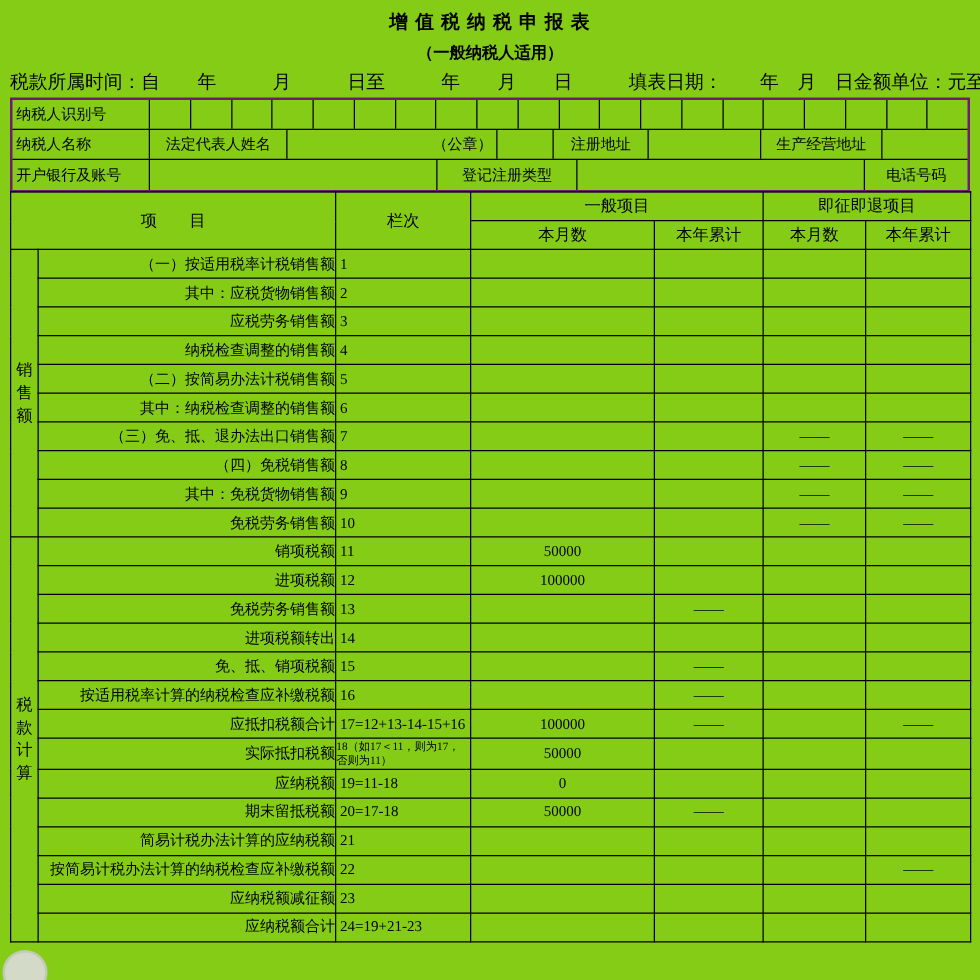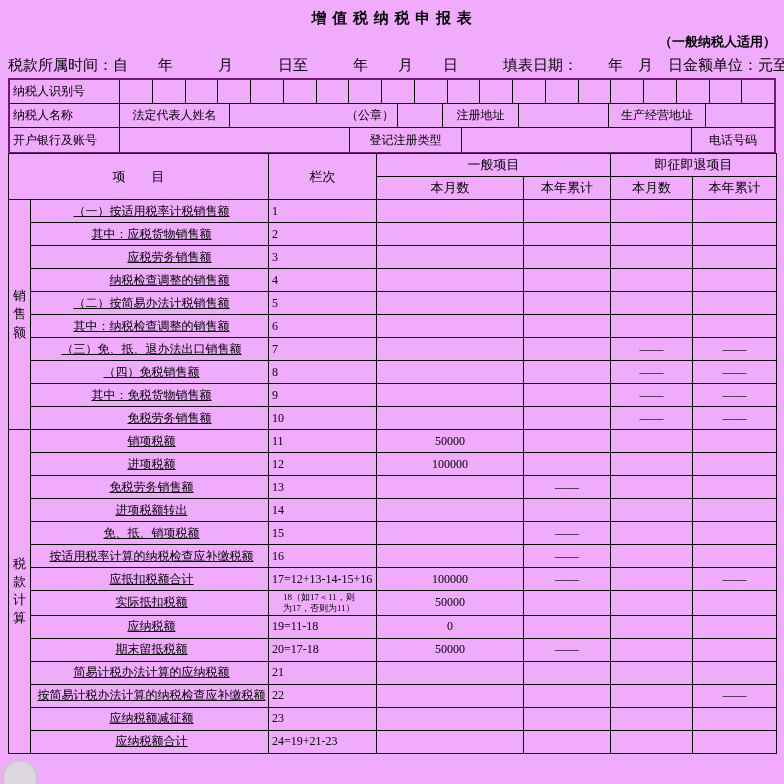--- a/index.html
+++ b/index.html
@@ -1,22 +1,22 @@
 <!DOCTYPE html>
 <html><head>
 <meta charset="utf-8">
 <style>
   * { margin:0; padding:0; box-sizing:border-box; }
   html, body { background:#fff; }
   body { width:784px; height:784px; overflow:hidden; color:#000;
          font-family:"Liberation Serif","DejaVu Serif",serif; }
-  .page { position:relative; width:784px; height:784px; padding:8px 8px 0 8px; overflow:hidden; background:#f0abfc; }
+  .page { position:relative; width:784px; height:784px; padding:8px 8px 0 8px; overflow:hidden; background:#84cc16; }
 
   .title { text-align:center; font-weight:bold; font-size:15px; line-height:20px; letter-spacing:1px; }
-  .subtitle { text-align:right; font-weight:bold; font-size:13px; margin-top:5px; }
+  .subtitle { text-align:center; font-weight:bold; font-size:13px; margin-top:5px; }
   .instructions { font-size:13px; line-height:17px; margin-top:7px; }
   .period-line { display:flex; justify-content:space-between; align-items:flex-end;
                  font-size:15px; margin-top:5px; white-space:pre; }
 
   .info-grid { border:2px solid #701a75; margin-top:3px; }
   .irow { display:flex; height:24px; border-bottom:1px solid #000; }
   .irow:last-child { border-bottom:none; }
   .irow .cell { border-right:1px solid #000; display:flex; align-items:center;
                 font-size:12px; padding:0 3px; overflow:hidden; white-space:nowrap; }
   .irow > :last-child { border-right:none; }
@@ -30,24 +30,24 @@
   .wE{width:76px;} .wF{width:90px;} .wG{width:97px;}
   .wH{width:230px;} .wI{width:112px;} .wJ{width:230px;}
   .flex1{flex:1;}
 
   table.main { border-collapse:collapse; table-layout:fixed; width:768px; margin-top:-1px; }
   .main th, .main td { border:1px solid #000; overflow:hidden; }
   .main thead th { font-weight:normal; font-size:13px; height:23px; text-align:center; white-space:nowrap; }
   .main td { height:23px; font-size:12px; white-space:nowrap; }
   td.section-label { text-align:center; font-size:13px; padding:0; white-space:normal; vertical-align:middle; }
   td.section-label span { display:block; line-height:1.4; }
-  td.item-name { padding-left:4px; text-align:center;text-decoration:underline; }
+  td.item-name { padding-left:4px; text-align:right; }
   td.item-name.indent { padding-left:40px; }
   td.col-no { padding-left:3px; text-align:left; }
-  td.col-no.small { font-size:9px; white-space:normal; line-height:1.2; padding:1px 14px;margin-left:19px; }
+  td.col-no.small { font-size:9px; white-space:normal; line-height:1.2; padding:1px 0;margin-left:19px; }
   td.value { text-align:center; }
 
   .watermark { position:absolute; left:2px; top:760px; width:36px; height:36px;
                border-radius:50%; background:#dcdcdc; border:2px solid #c9c9c9; opacity:.9; }
 </style>
 </head>
 <body>
 
 <div class="page">
 

